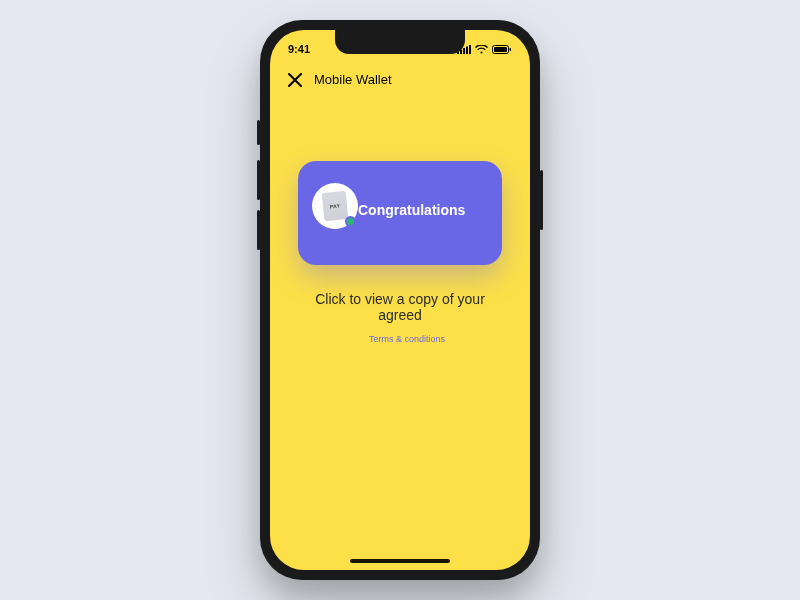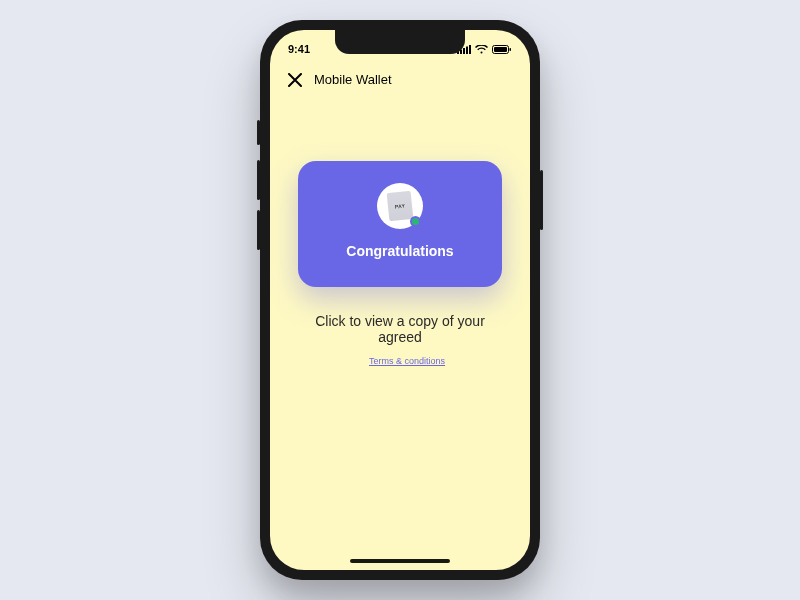--- a/index.html
+++ b/index.html
@@ -21,21 +21,21 @@
       padding: 10px;
       position: relative;
       box-shadow: 0 30px 60px rgba(0,0,0,0.2), 0 15px 25px rgba(0,0,0,0.15);
     }
     .side-button { position: absolute; background: #1a1a1a; border-radius: 2px; }
     .side-left-1 { left: -3px; top: 100px; width: 3px; height: 25px; }
     .side-left-2 { left: -3px; top: 140px; width: 3px; height: 40px; }
     .side-left-3 { left: -3px; top: 190px; width: 3px; height: 40px; }
     .side-right  { right: -3px; top: 150px; width: 3px; height: 60px; }
     .screen {
-      background: #fef9c3;
+      background: #fde047;
       width: 100%;
       height: 100%;
       border-radius: 34px;
       overflow: hidden;
       position: relative;
       display: flex;
       flex-direction: column;
     }
     .notch {
       position: absolute;
@@ -74,21 +74,21 @@
       flex-direction: column;
       align-items: center;
       padding: 60px 28px 0;
     }
     .card {
       background: #6a67e6;
       border-radius: 18px;
       width: 100%;
       padding: 22px 14px 22px;
       display: flex;
-      flex-direction: column;
+      flex-direction: row;
       align-items: center;
       box-shadow: 0 12px 28px rgba(106,103,230,0.35);
     }
     .avatar-wrap { position: relative; width: 46px; height: 46px; margin-bottom: 14px; }
     .avatar {
       width: 46px; height: 46px;
       border-radius: 50%;
       background: #fff;
       display: flex;
       align-items: center;
@@ -113,21 +113,21 @@
       bottom: 2px;
       width: 11px; height: 11px;
       background: #2bb673;
       border: 2px solid #6a67e6;
       border-radius: 50%;
     }
     .card-title { color: #fff; font-size: 14px; font-weight: 600; margin-bottom: 6px; }
     .card-sub { color: #ffffffd9; font-size: 9px; text-align: center; line-height: 1.45; max-width: 170px; }
     .terms-block { margin-top: 26px; text-align: center; }
     .terms-intro { font-size: 14px; color: #2a2a2a; margin-bottom: 5px; }
-    .terms-link { font-size: 9px; color: #6a67e6; text-decoration: underline; cursor: pointer; margin-left: 14px; }
+    .terms-link { font-size: 9px; color: #6a67e6; cursor: pointer; margin-left: 14px; }
     .home-indicator {
       position: absolute;
       bottom: 7px;
       left: 50%;
       transform: translateX(-50%);
       width: 100px;
       height: 4px;
       background: #000;
       border-radius: 4px;
       opacity: .9;

